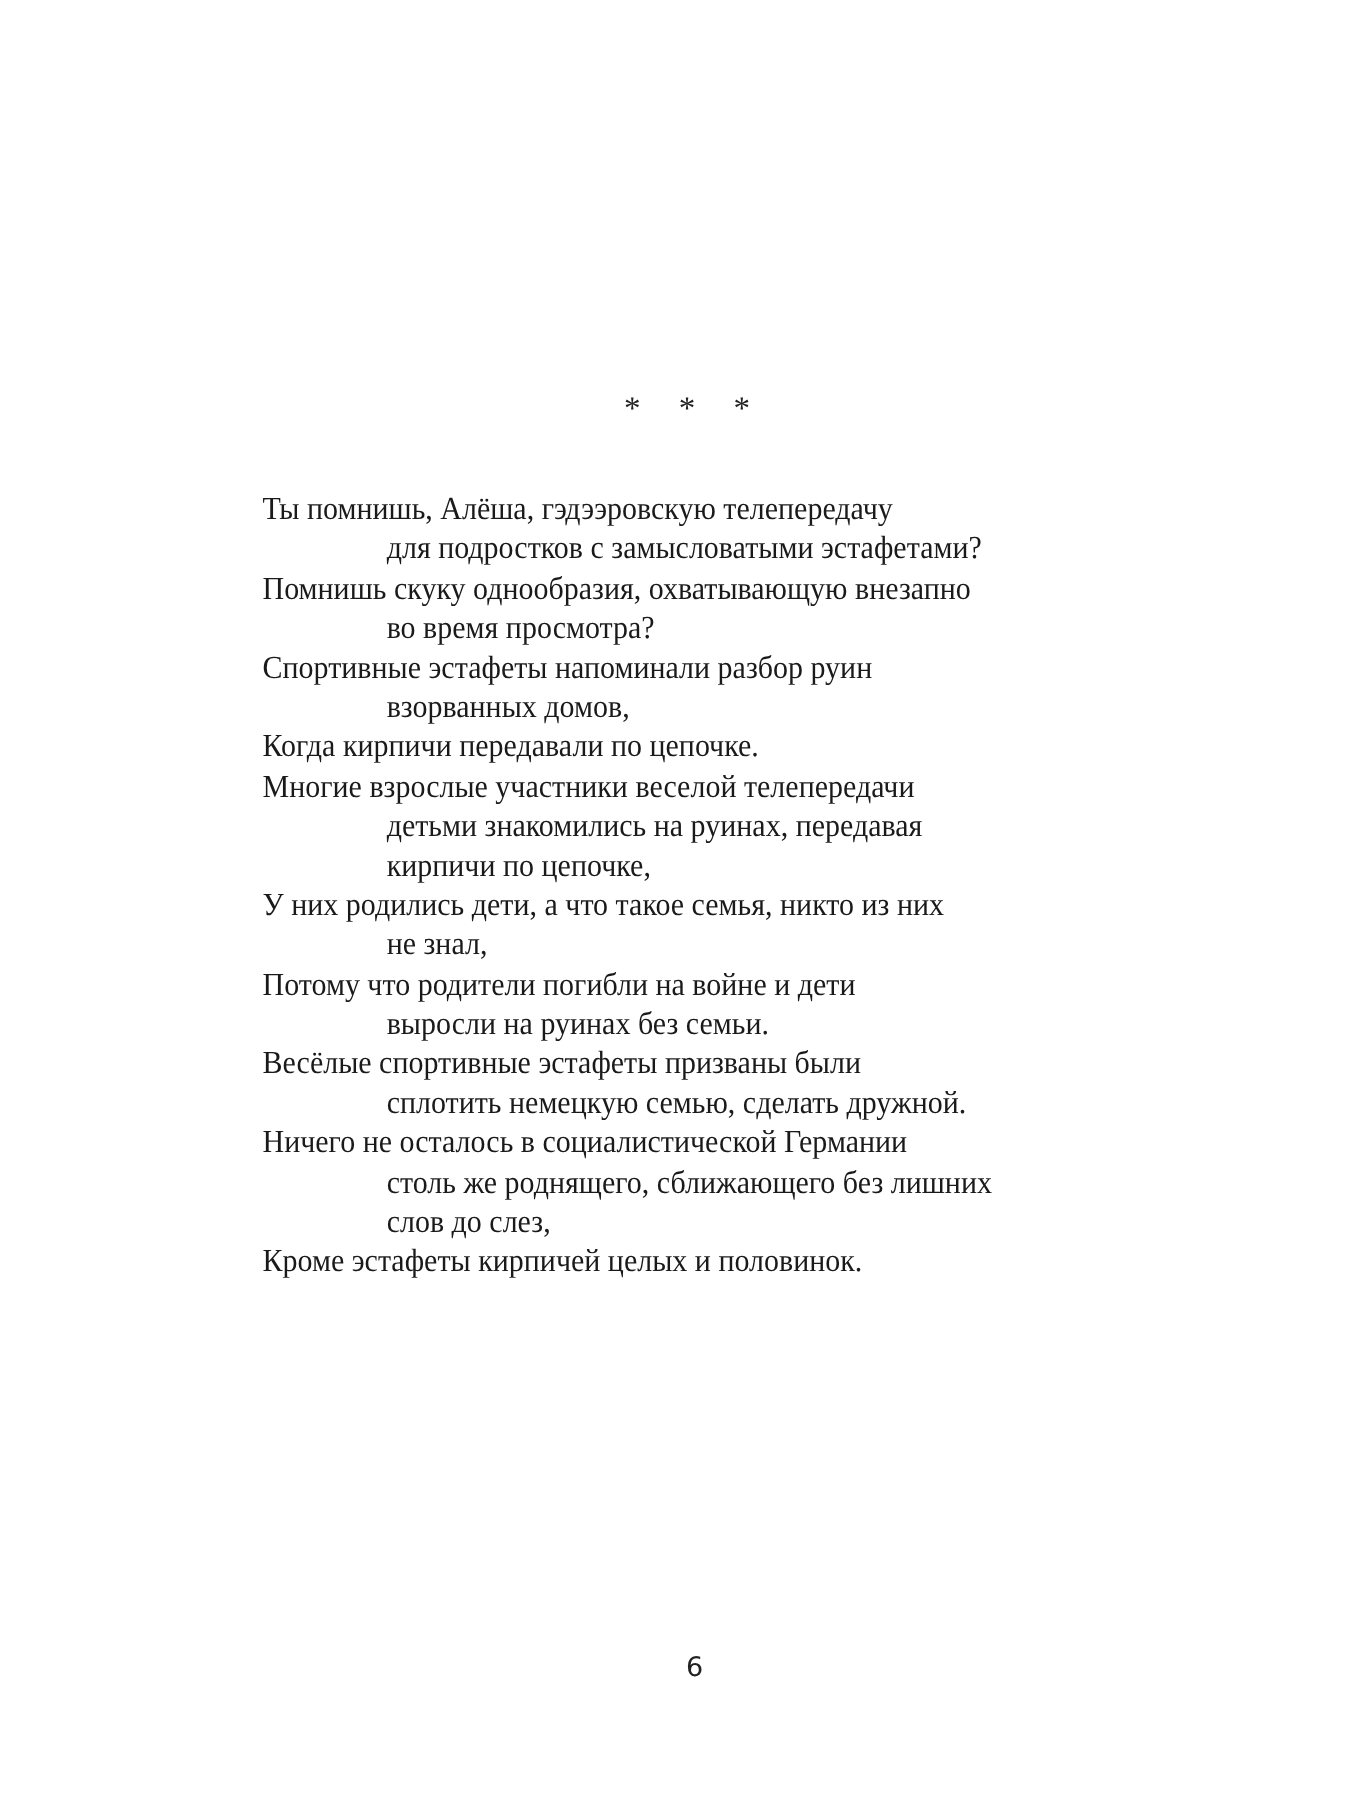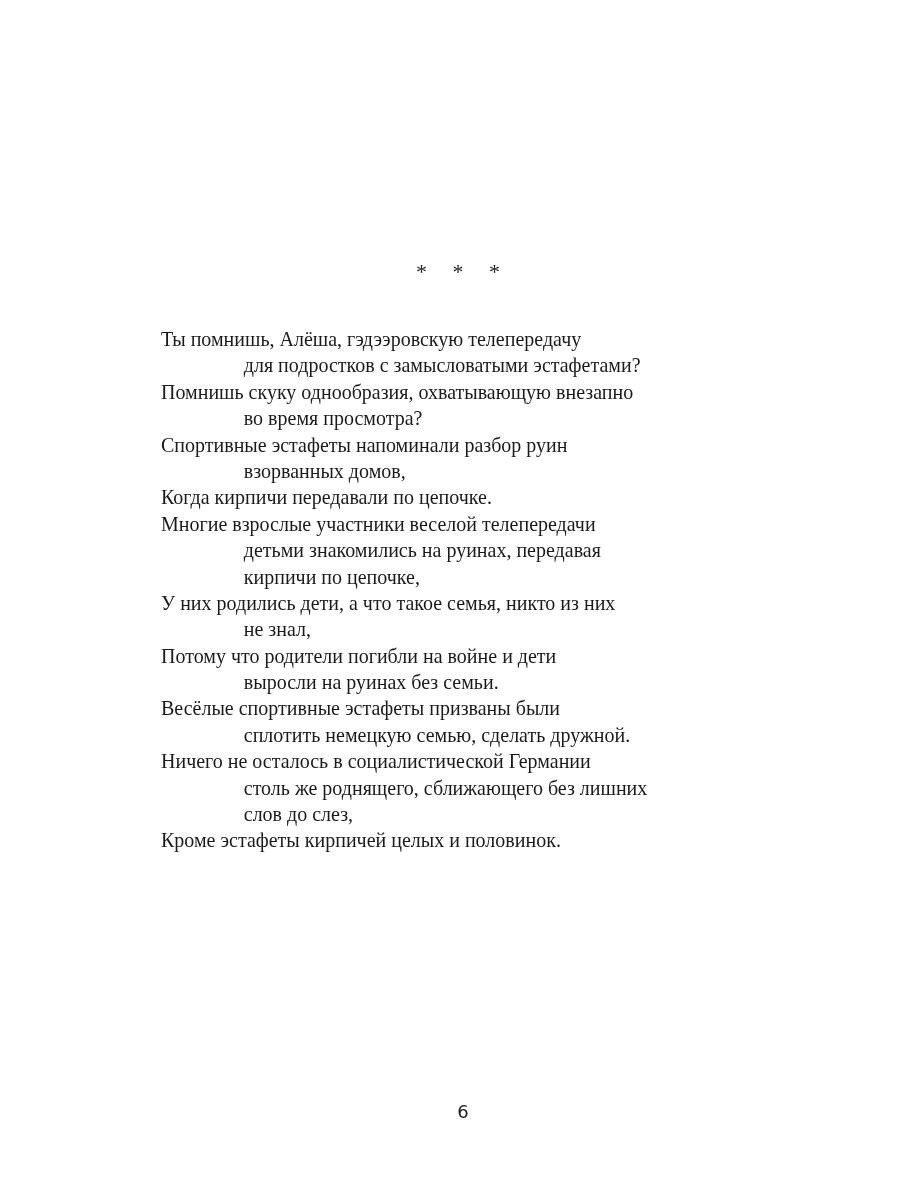--- a/index.html
+++ b/index.html
@@ -22,21 +22,21 @@
       width: 926px;
       text-align: center;
       font-size: 22px;
       letter-spacing: 10px;
       line-height: 24px;
       color: #222;
     }
     .poem {
       position: absolute;
       top: 326px;
-      left: 161px;
+      left: 175px;
       width: 640px;
       margin: 0;
       padding: 0;
       list-style: none;
     }
     .poem li {
       font-size: 21.5px;
       line-height: 26.4px;
       height: 26.4px;
       white-space: nowrap;

